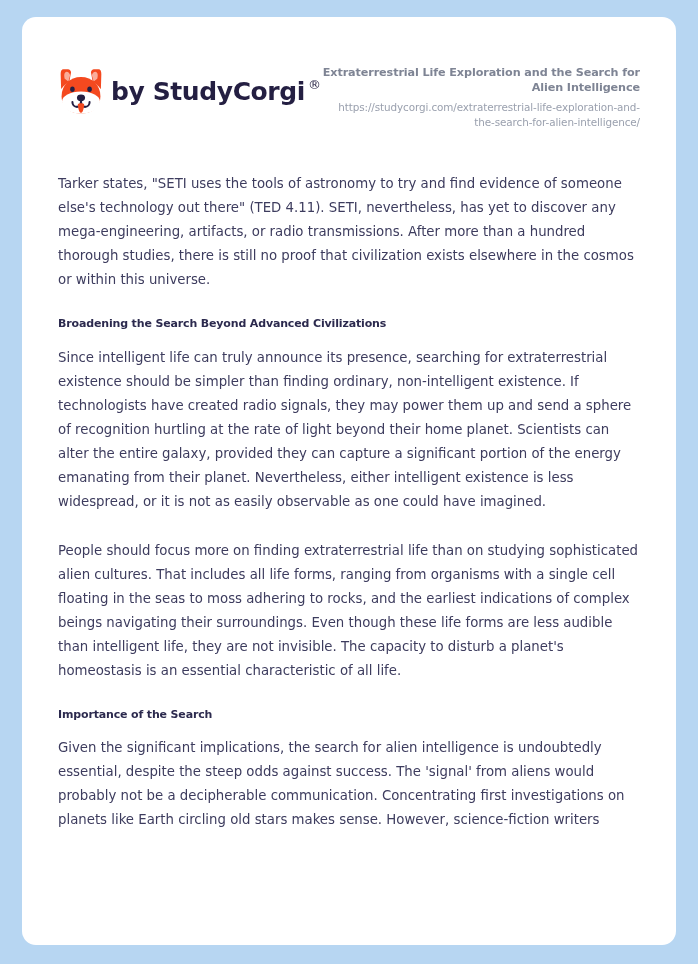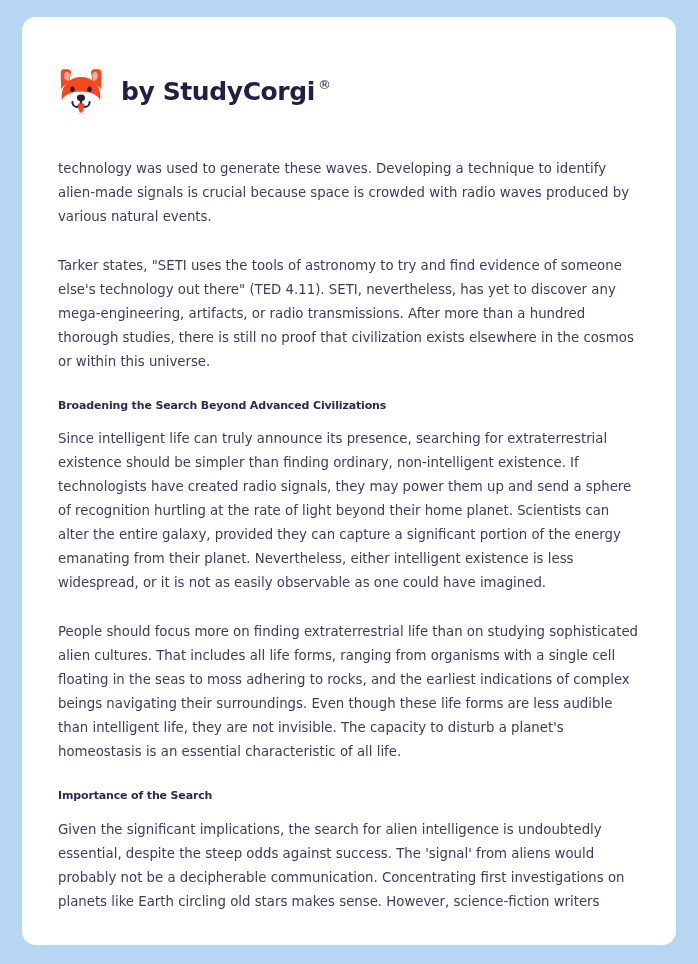--- a/index.html
+++ b/index.html
@@ -30,21 +30,21 @@
   .doc-header {
     display: flex;
     align-items: flex-start;
     justify-content: space-between;
     padding: 45px 36px 0 36px;
   }
 
   .brand {
     display: flex;
     align-items: center;
-    gap: 17px;
+    gap: 7px;
     flex: 0 0 auto;
     margin-top: 6px;
   }
 
   .brand-logo {
     width: 46px;
     height: 47px;
     flex: 0 0 auto;
     display: block;
   }
@@ -142,26 +142,29 @@
         <path d="M50 73 C50 81 46 86 41 86 C35 86 31 81 31 75" fill="none" stroke="#241f42" stroke-width="4.5" stroke-linecap="round"></path>
         <path d="M50 73 C50 81 54 86 59 86 C65 86 69 81 69 75" fill="none" stroke="#241f42" stroke-width="4.5" stroke-linecap="round"></path>
         <path d="M43 80 C43 80 44 99 50 99 C56 99 57 80 57 80 C54 77 46 77 43 80 Z" fill="#f4491f"></path>
       </svg>
       <div class="brand-text">
         <span>by StudyCorgi</span>
         <span class="brand-reg">®</span>
       </div>
     </div>
 
+    <div class="header-meta">
+      <p class="header-title">Extraterrestrial Life Exploration and the Search for Alien Intelligence</p>
+      <p class="header-url">https://studycorgi.com/extraterrestrial-life-exploration-and-the-search-for-alien-intelligence/</p>
+    </div>
 
   </div>
 
   <div class="doc-body">
 
-    <p>technology was used to generate these waves. Developing a technique to identify alien-made signals is crucial because space is crowded with radio waves produced by various natural events.</p>
 
     <p>Tarker states, "SETI uses the tools of astronomy to try and find evidence of someone else's technology out there" (TED 4.11). SETI, nevertheless, has yet to discover any mega-engineering, artifacts, or radio transmissions. After more than a hundred thorough studies, there is still no proof that civilization exists elsewhere in the cosmos or within this universe.</p>
 
     <div class="section">
       <h2>Broadening the Search Beyond Advanced Civilizations</h2>
       <p>Since intelligent life can truly announce its presence, searching for extraterrestrial existence should be simpler than finding ordinary, non-intelligent existence. If technologists have created radio signals, they may power them up and send a sphere of recognition hurtling at the rate of light beyond their home planet. Scientists can alter the entire galaxy, provided they can capture a significant portion of the energy emanating from their planet. Nevertheless, either intelligent existence is less widespread, or it is not as easily observable as one could have imagined.</p>
       <p>People should focus more on finding extraterrestrial life than on studying sophisticated alien cultures. That includes all life forms, ranging from organisms with a single cell floating in the seas to moss adhering to rocks, and the earliest indications of complex beings navigating their surroundings. Even though these life forms are less audible than intelligent life, they are not invisible. The capacity to disturb a planet's homeostasis is an essential characteristic of all life.</p>
     </div>
 
     <div class="section">

